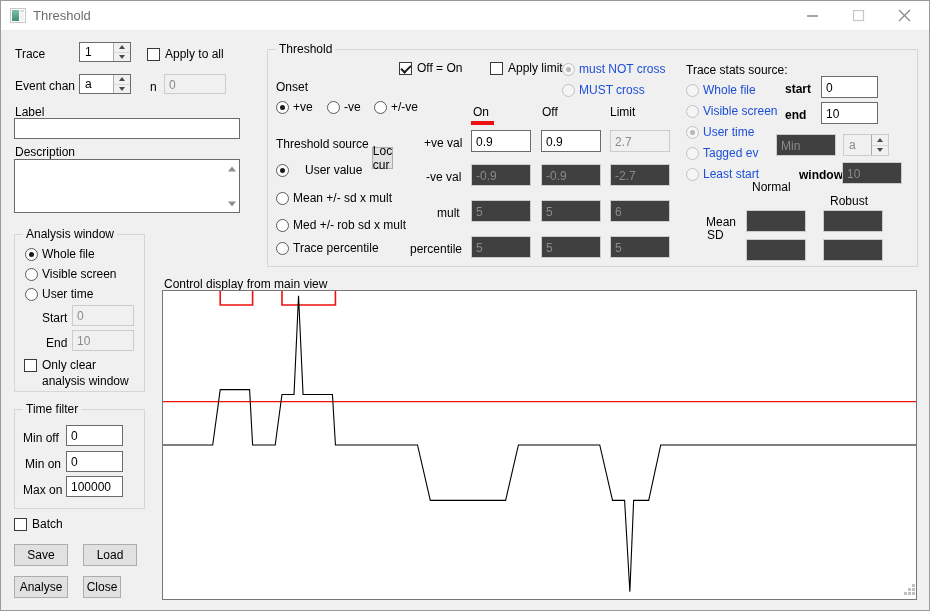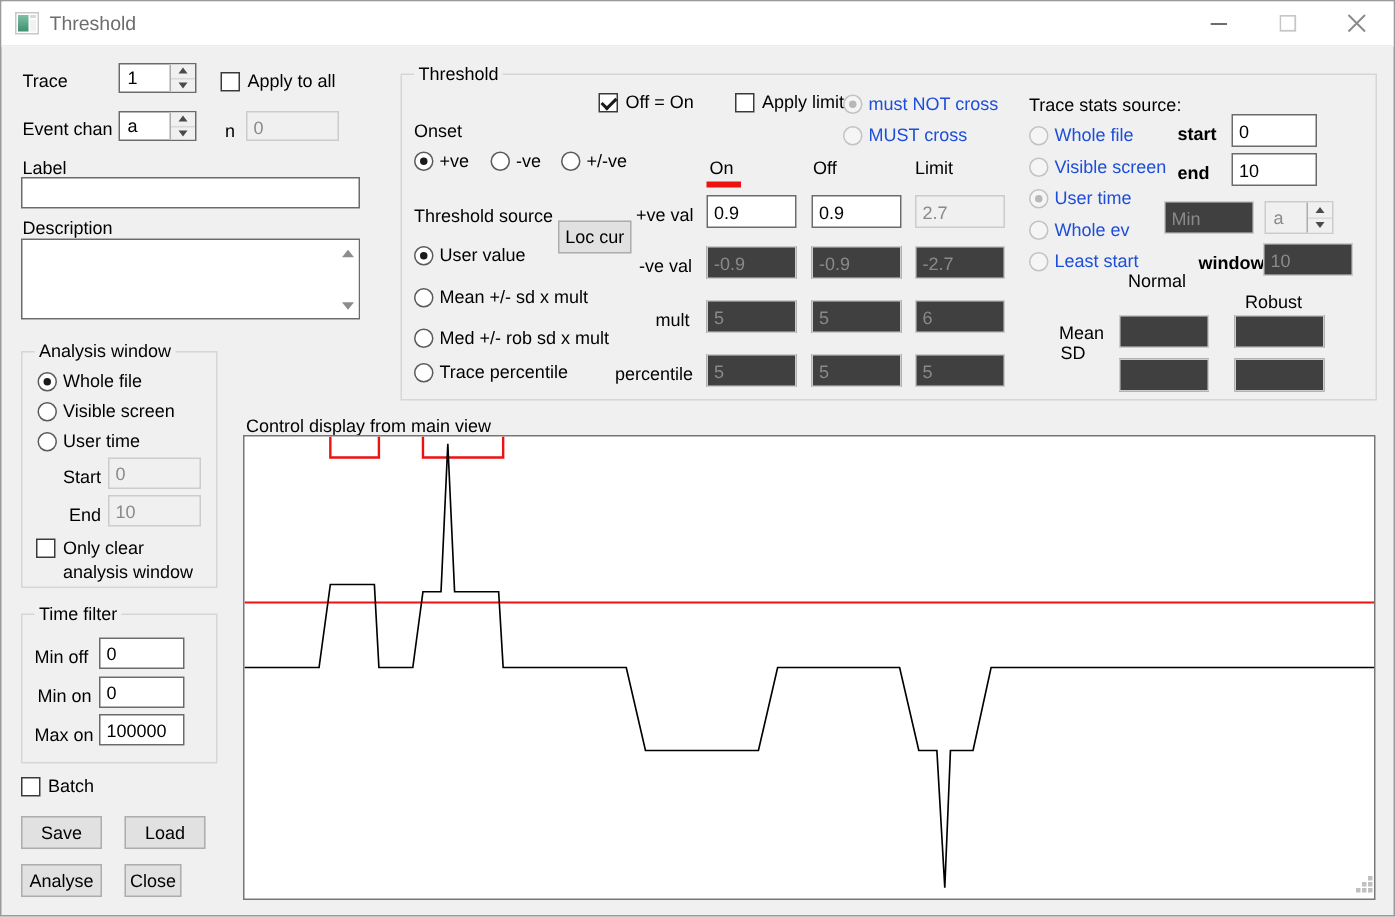--- a/index.html
+++ b/index.html
@@ -241,23 +241,23 @@
   <div class="rad" style="left:326px; top:99px;">
     <span class="ci"></span>
     <span>-ve</span>
   </div>
   <div class="rad" style="left:373px; top:99px;">
     <span class="ci"></span>
     <span>+/-ve</span>
   </div>
 
   <div class="lbl" style="left:275px; top:136px;">Threshold source</div>
-  <div class="btn" style="left:371px; top:146px; width:49px; height:22px;">Loc cur</div>
-
-  <div class="rad on" style="left:275px; top:162px;">
+  <div class="btn" style="left:371px; top:146px; width:21px; height:22px;">Loc cur</div>
+
+  <div class="rad on" style="left:275px; top:162px;gap:12px;">
     <span class="ci"></span>
     <span>User value</span>
   </div>
   <div class="rad" style="left:275px; top:190px;">
     <span class="ci"></span>
     <span>Mean +/- sd x mult</span>
   </div>
   <div class="rad" style="left:275px; top:217px;">
     <span class="ci"></span>
     <span>Med +/- rob sd x mult</span>
@@ -300,21 +300,21 @@
   <div class="rad dis" style="left:685px; top:103px;">
     <span class="ci"></span>
     <span>Visible screen</span>
   </div>
   <div class="rad dis on" style="left:685px; top:124px;">
     <span class="ci"></span>
     <span>User time</span>
   </div>
   <div class="rad dis" style="left:685px; top:145px;">
     <span class="ci"></span>
-    <span>Whole ev</span>
+    <span>Tagged ev</span>
   </div>
   <div class="rad dis" style="left:685px; top:166px;">
     <span class="ci"></span>
     <span>Least start</span>
   </div>
 
   <div class="lbl" style="left:784px; top:81px; font-weight:bold;">start</div>
   <div class="tb" style="left:820px; top:75px; width:57px; height:22px;">0</div>
   <div class="lbl" style="left:784px; top:107px; font-weight:bold;">end</div>
   <div class="tb" style="left:820px; top:101px; width:57px; height:22px;">10</div>

